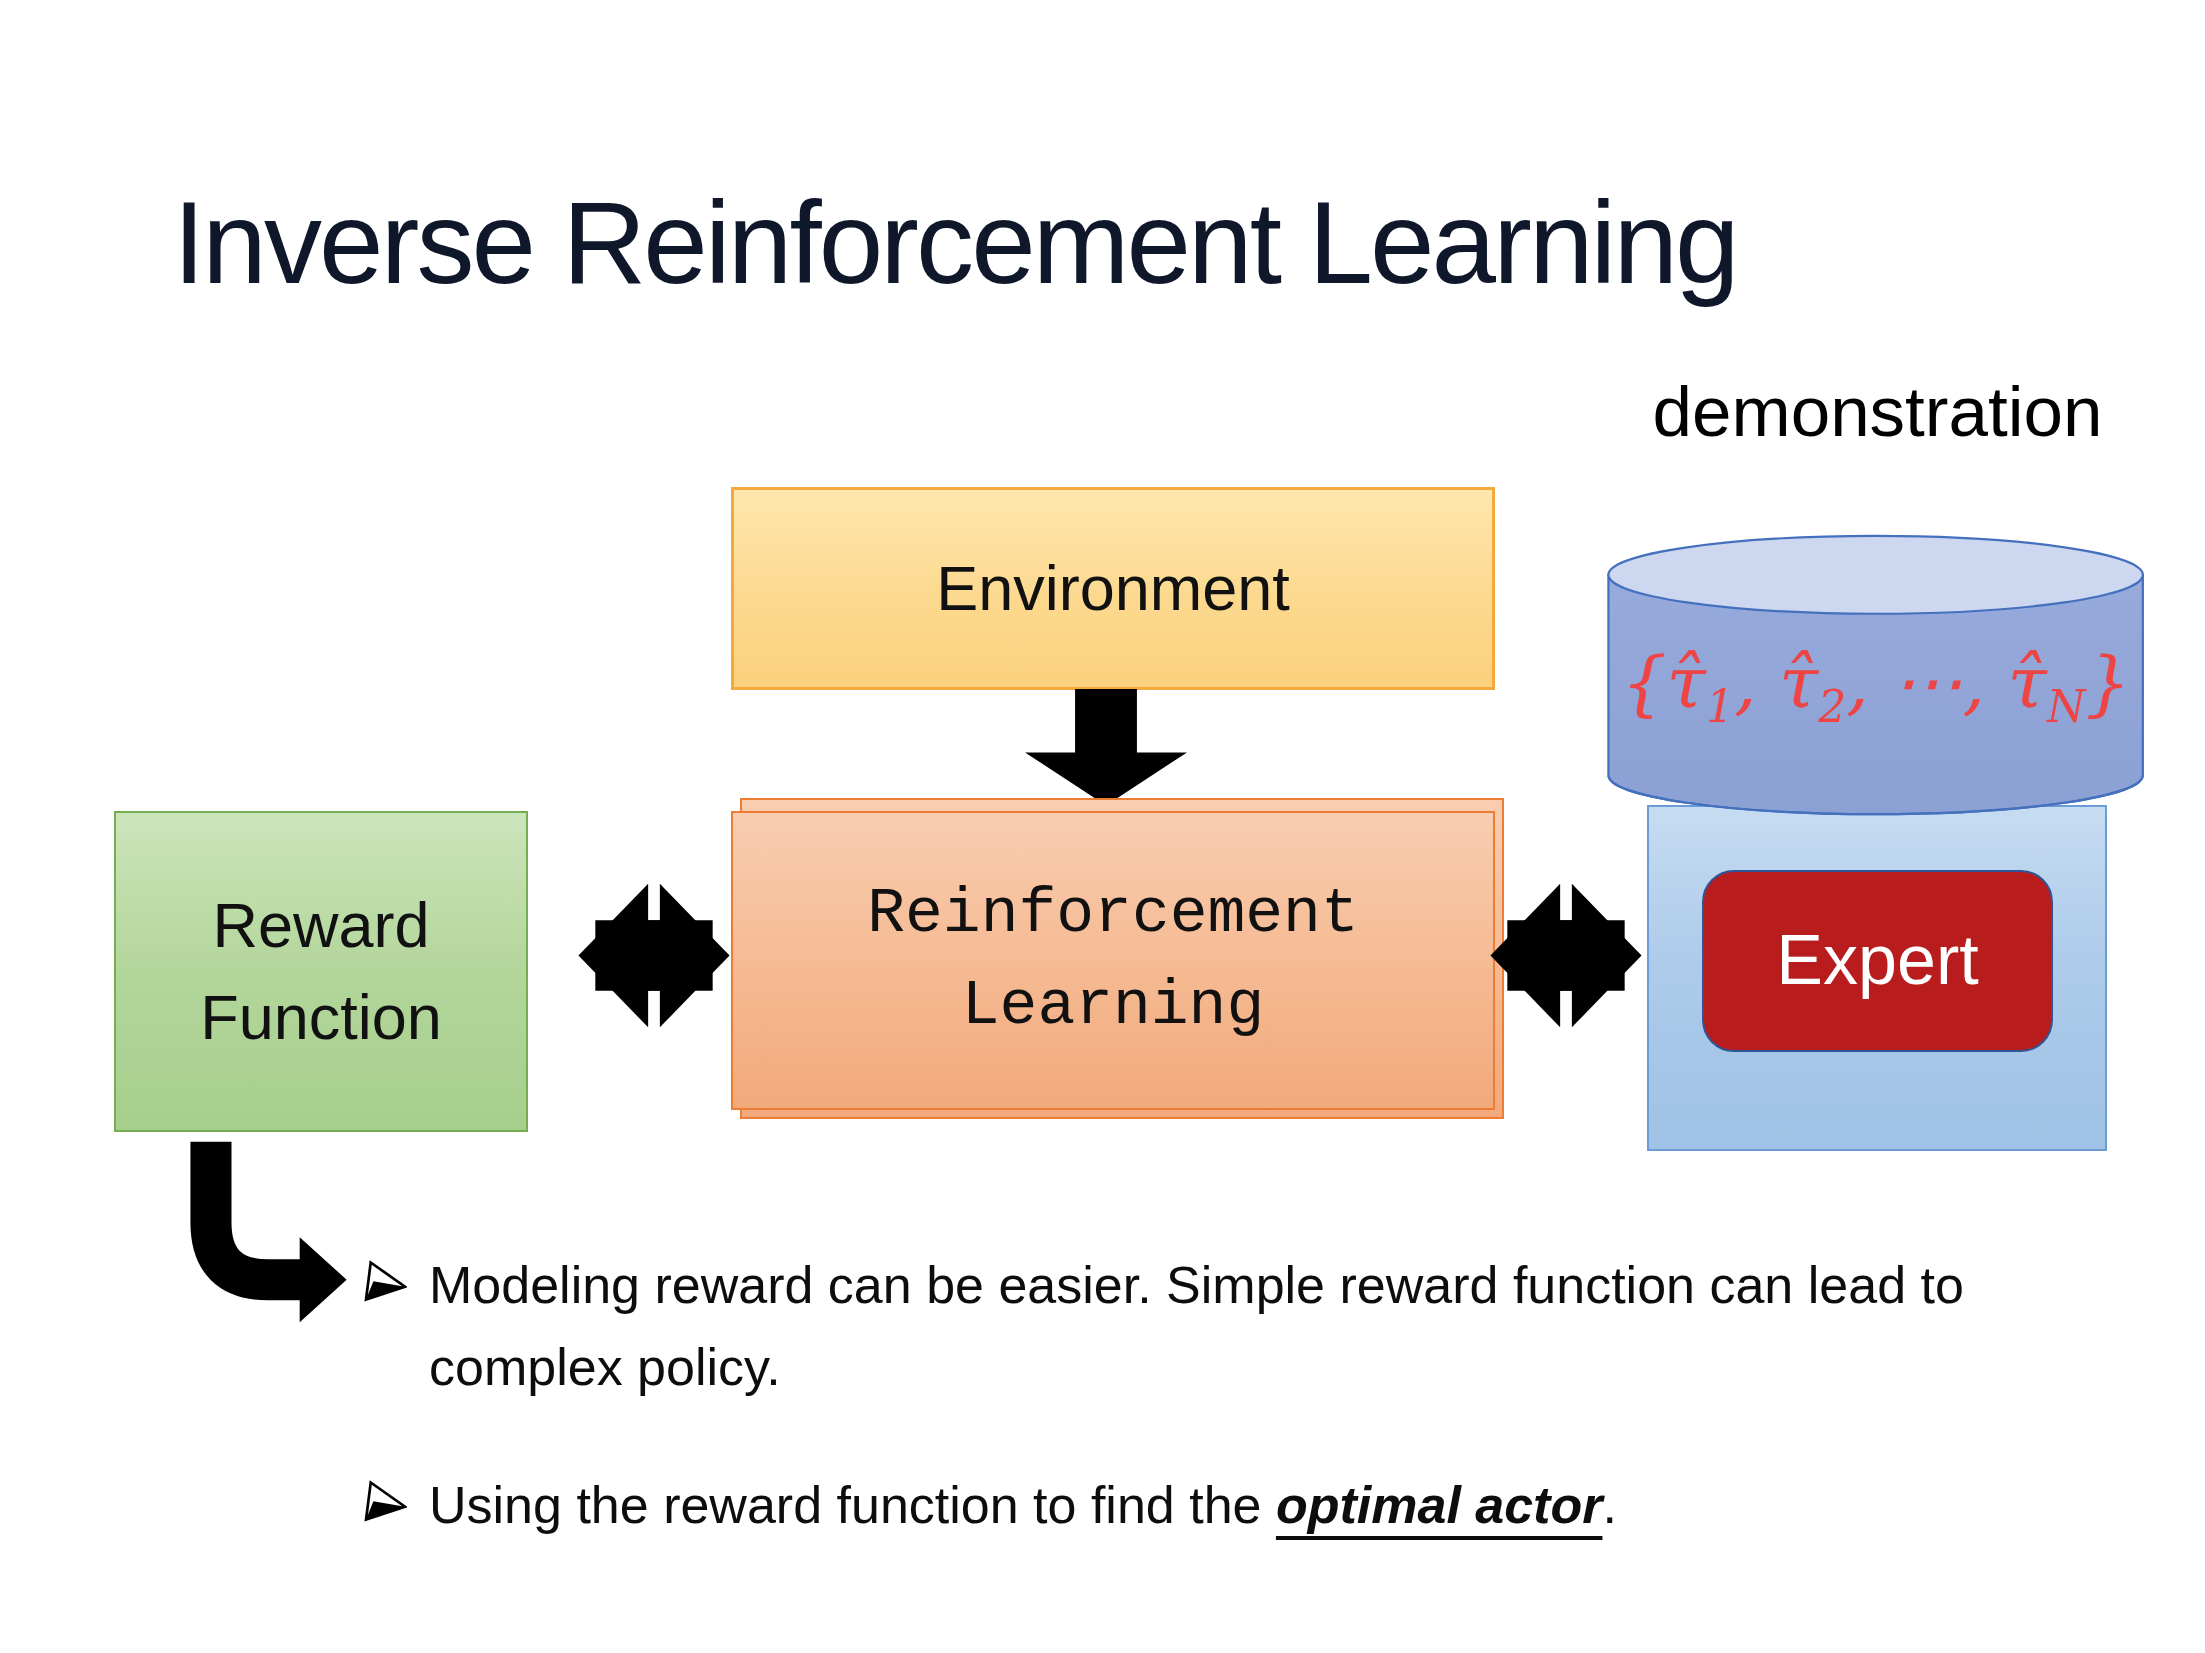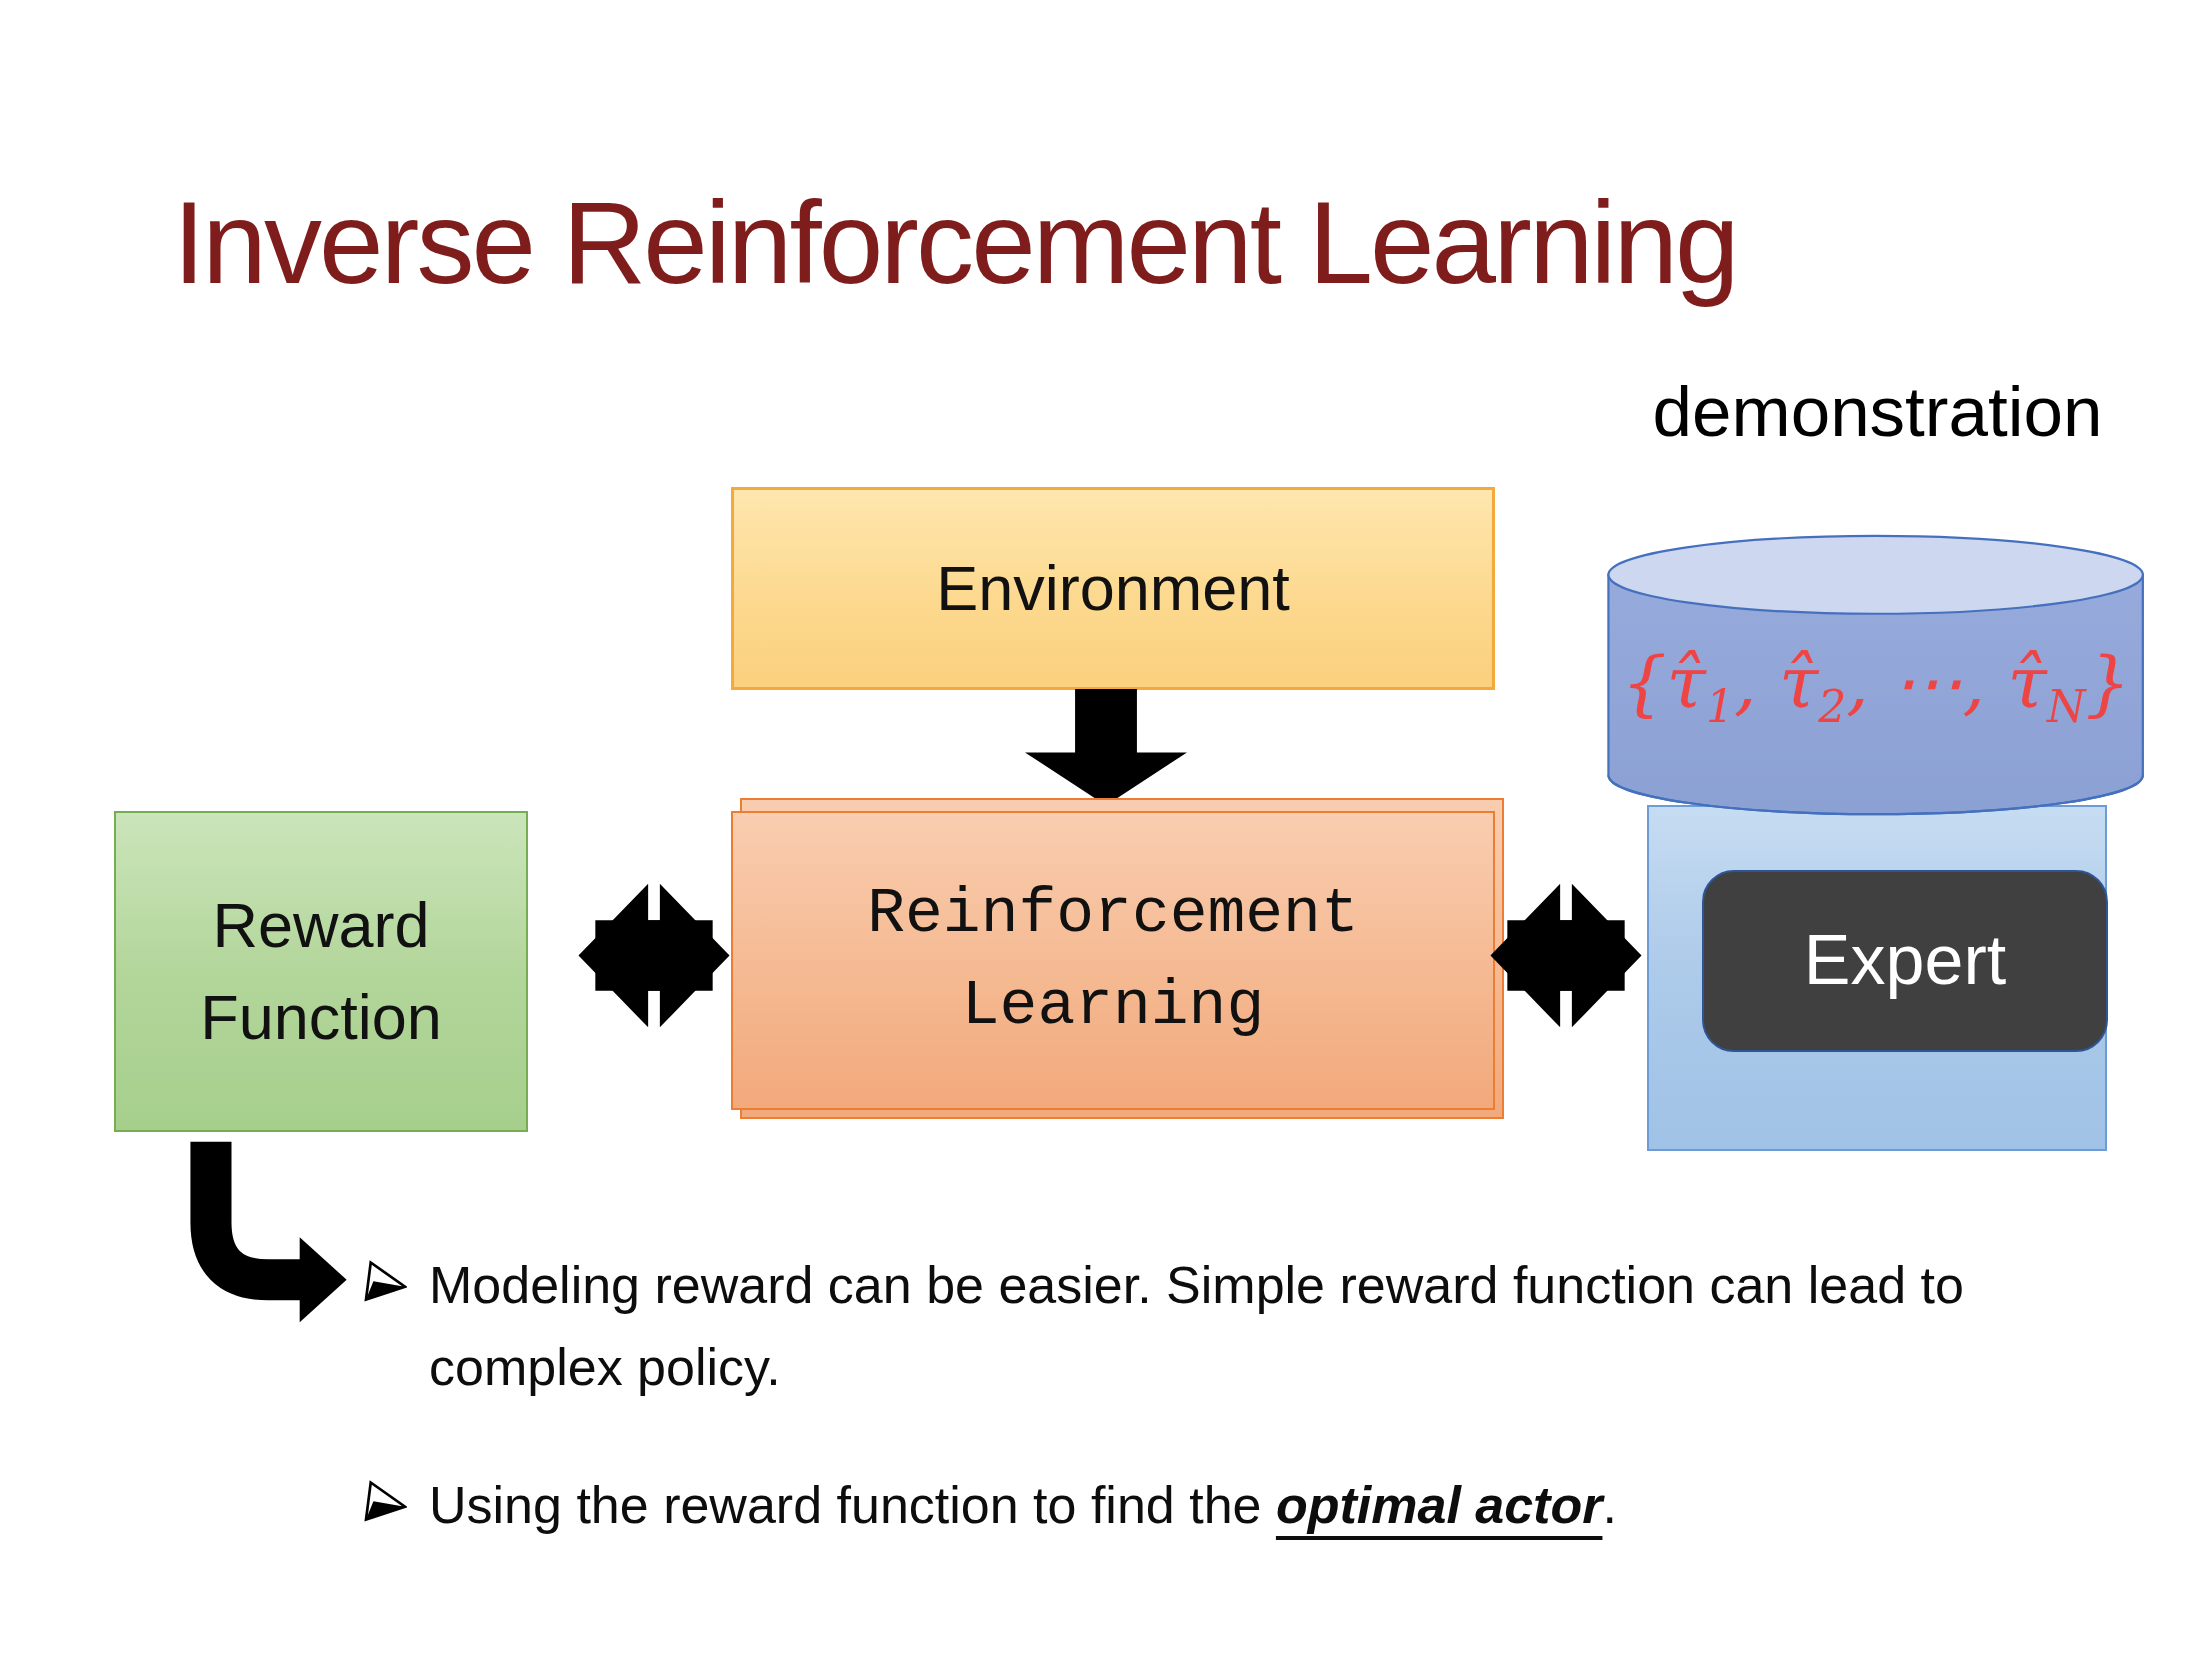--- a/index.html
+++ b/index.html
@@ -5,21 +5,21 @@
   html,body{margin:0;padding:0;background:#fff;}
   #slide{
     position:relative;width:2205px;height:1654px;background:#ffffff;overflow:hidden;
     font-family:"Liberation Sans",sans-serif;color:#0d0d0d;
   }
   .abs{position:absolute;}
 
   
   #title{
     left:173px;top:176px;width:1911px;
-    font-size:116px;font-weight:400;letter-spacing:-2.9px;color:#7f1d1d;white-space:nowrap;
+    font-size:116px;font-weight:400;letter-spacing:-2.9px;color:#0f172a;white-space:nowrap;
   }
 
   
   #demo-label{
     left:1580px;top:366px;width:595px;text-align:center;
     font-size:71px;line-height:1.30;color:#000;
   }
 
   
   .dbox{box-sizing:border-box;display:flex;align-items:center;justify-content:center;
@@ -45,22 +45,22 @@
     background:linear-gradient(180deg,#f9cdb0 0%,#f5bb94 50%,#f2a97c 100%);
     border:2.9px solid #ec7d33;
     font-family:Liberation Mono, monospace;
   }
   #expert-outer-box{
     left:1647px;top:805px;width:456px;height:342px;
     background:linear-gradient(180deg,#c6dcf2 0%,#aecbea 45%,#9fc2e6 100%);
     border:2.2px solid #6c9bd5;
   }
   #expert-box{
-    left:1702px;top:870px;width:406px;height:182px;border-radius:32px;
-    background:#404040;border:2.9px solid #2f5597;
+    left:1702px;top:870px;width:351px;height:182px;border-radius:32px;
+    background:#b91c1c;border:2.9px solid #2f5597;
     color:#ffffff;font-size:70px;text-align:right;
   }
 
   
   #trajectory-formula{
     left:1606px;top:641px;width:540px;text-align:center;
     font-family:"DejaVu Serif",serif;font-style:italic;
     font-size:71px;color:#ef4444;
   }
   #trajectory-formula sub{font-size:0.62em;font-style:italic;}

